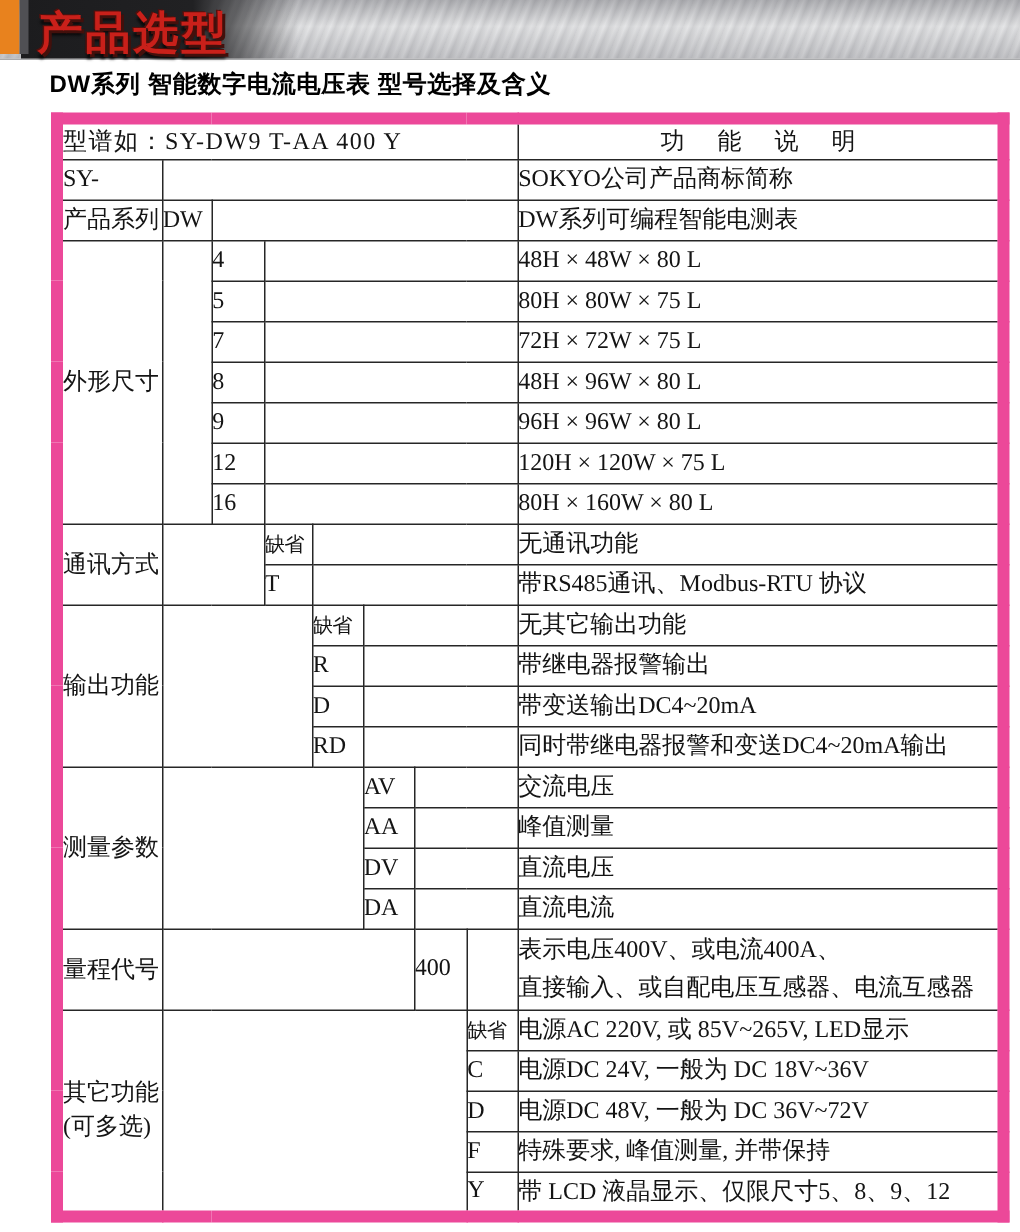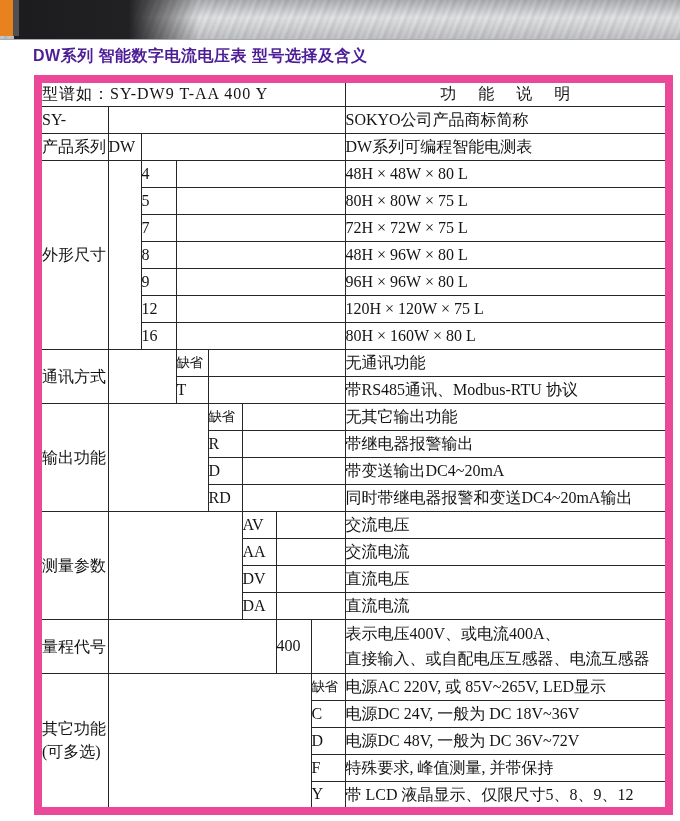--- a/index.html
+++ b/index.html
@@ -43,21 +43,21 @@
     text-shadow:2px 2px 0 #43100c, -1px -1px 0 #560f0b, 0 3px 2px rgba(0,0,0,0.75);
     white-space:nowrap;
   }
 
   
   .page-title {
     margin:6px 0 0 33px;
     font-family:"Liberation Sans","DejaVu Sans",sans-serif;
     font-weight:bold;
     font-size:16px;
-    color:#4c1d95;
+    color:#000000;
     letter-spacing:0.5px;
   }
 
   
   .tbl-wrap { margin:8px 0 0 34px; }
   table.sel {
     border-collapse:collapse;
     table-layout:fixed;
     border:8px solid #ec4899;
   }
@@ -77,20 +77,21 @@
   td.desc { padding-left:9px; line-height:25px; }
   td.spacer { }
 </style>
 </head>
 <body>
 
 <div class="banner">
   <div class="banner-dark-fade"></div>
   <div class="accent-orange"></div>
   <div class="accent-dark"></div>
+  <div class="banner-title">产品选型</div>
 </div>
 
 <div class="page-title">DW系列 智能数字电流电压表 型号选择及含义</div>
 
 <div class="tbl-wrap">
   <table class="sel" id="sel-table">
     <colgroup>
         <col style="width: 70px;">
         <col style="width: 33px;">
         <col style="width: 35px;">
@@ -272,21 +273,21 @@
           <td class="desc">
             <div>交流电压</div>
           </td>
         </tr>
         <tr style="height: 27px;">
           <td class="code">
             <div>AA</div>
           </td>
           <td class="spacer" colspan="2"></td>
           <td class="desc">
-            <div>交流电流</div>
+            <div>峰值测量</div>
           </td>
         </tr>
         <tr style="height: 27px;">
           <td class="code">
             <div>DV</div>
           </td>
           <td class="spacer" colspan="2"></td>
           <td class="desc">
             <div>直流电压</div>
           </td>

